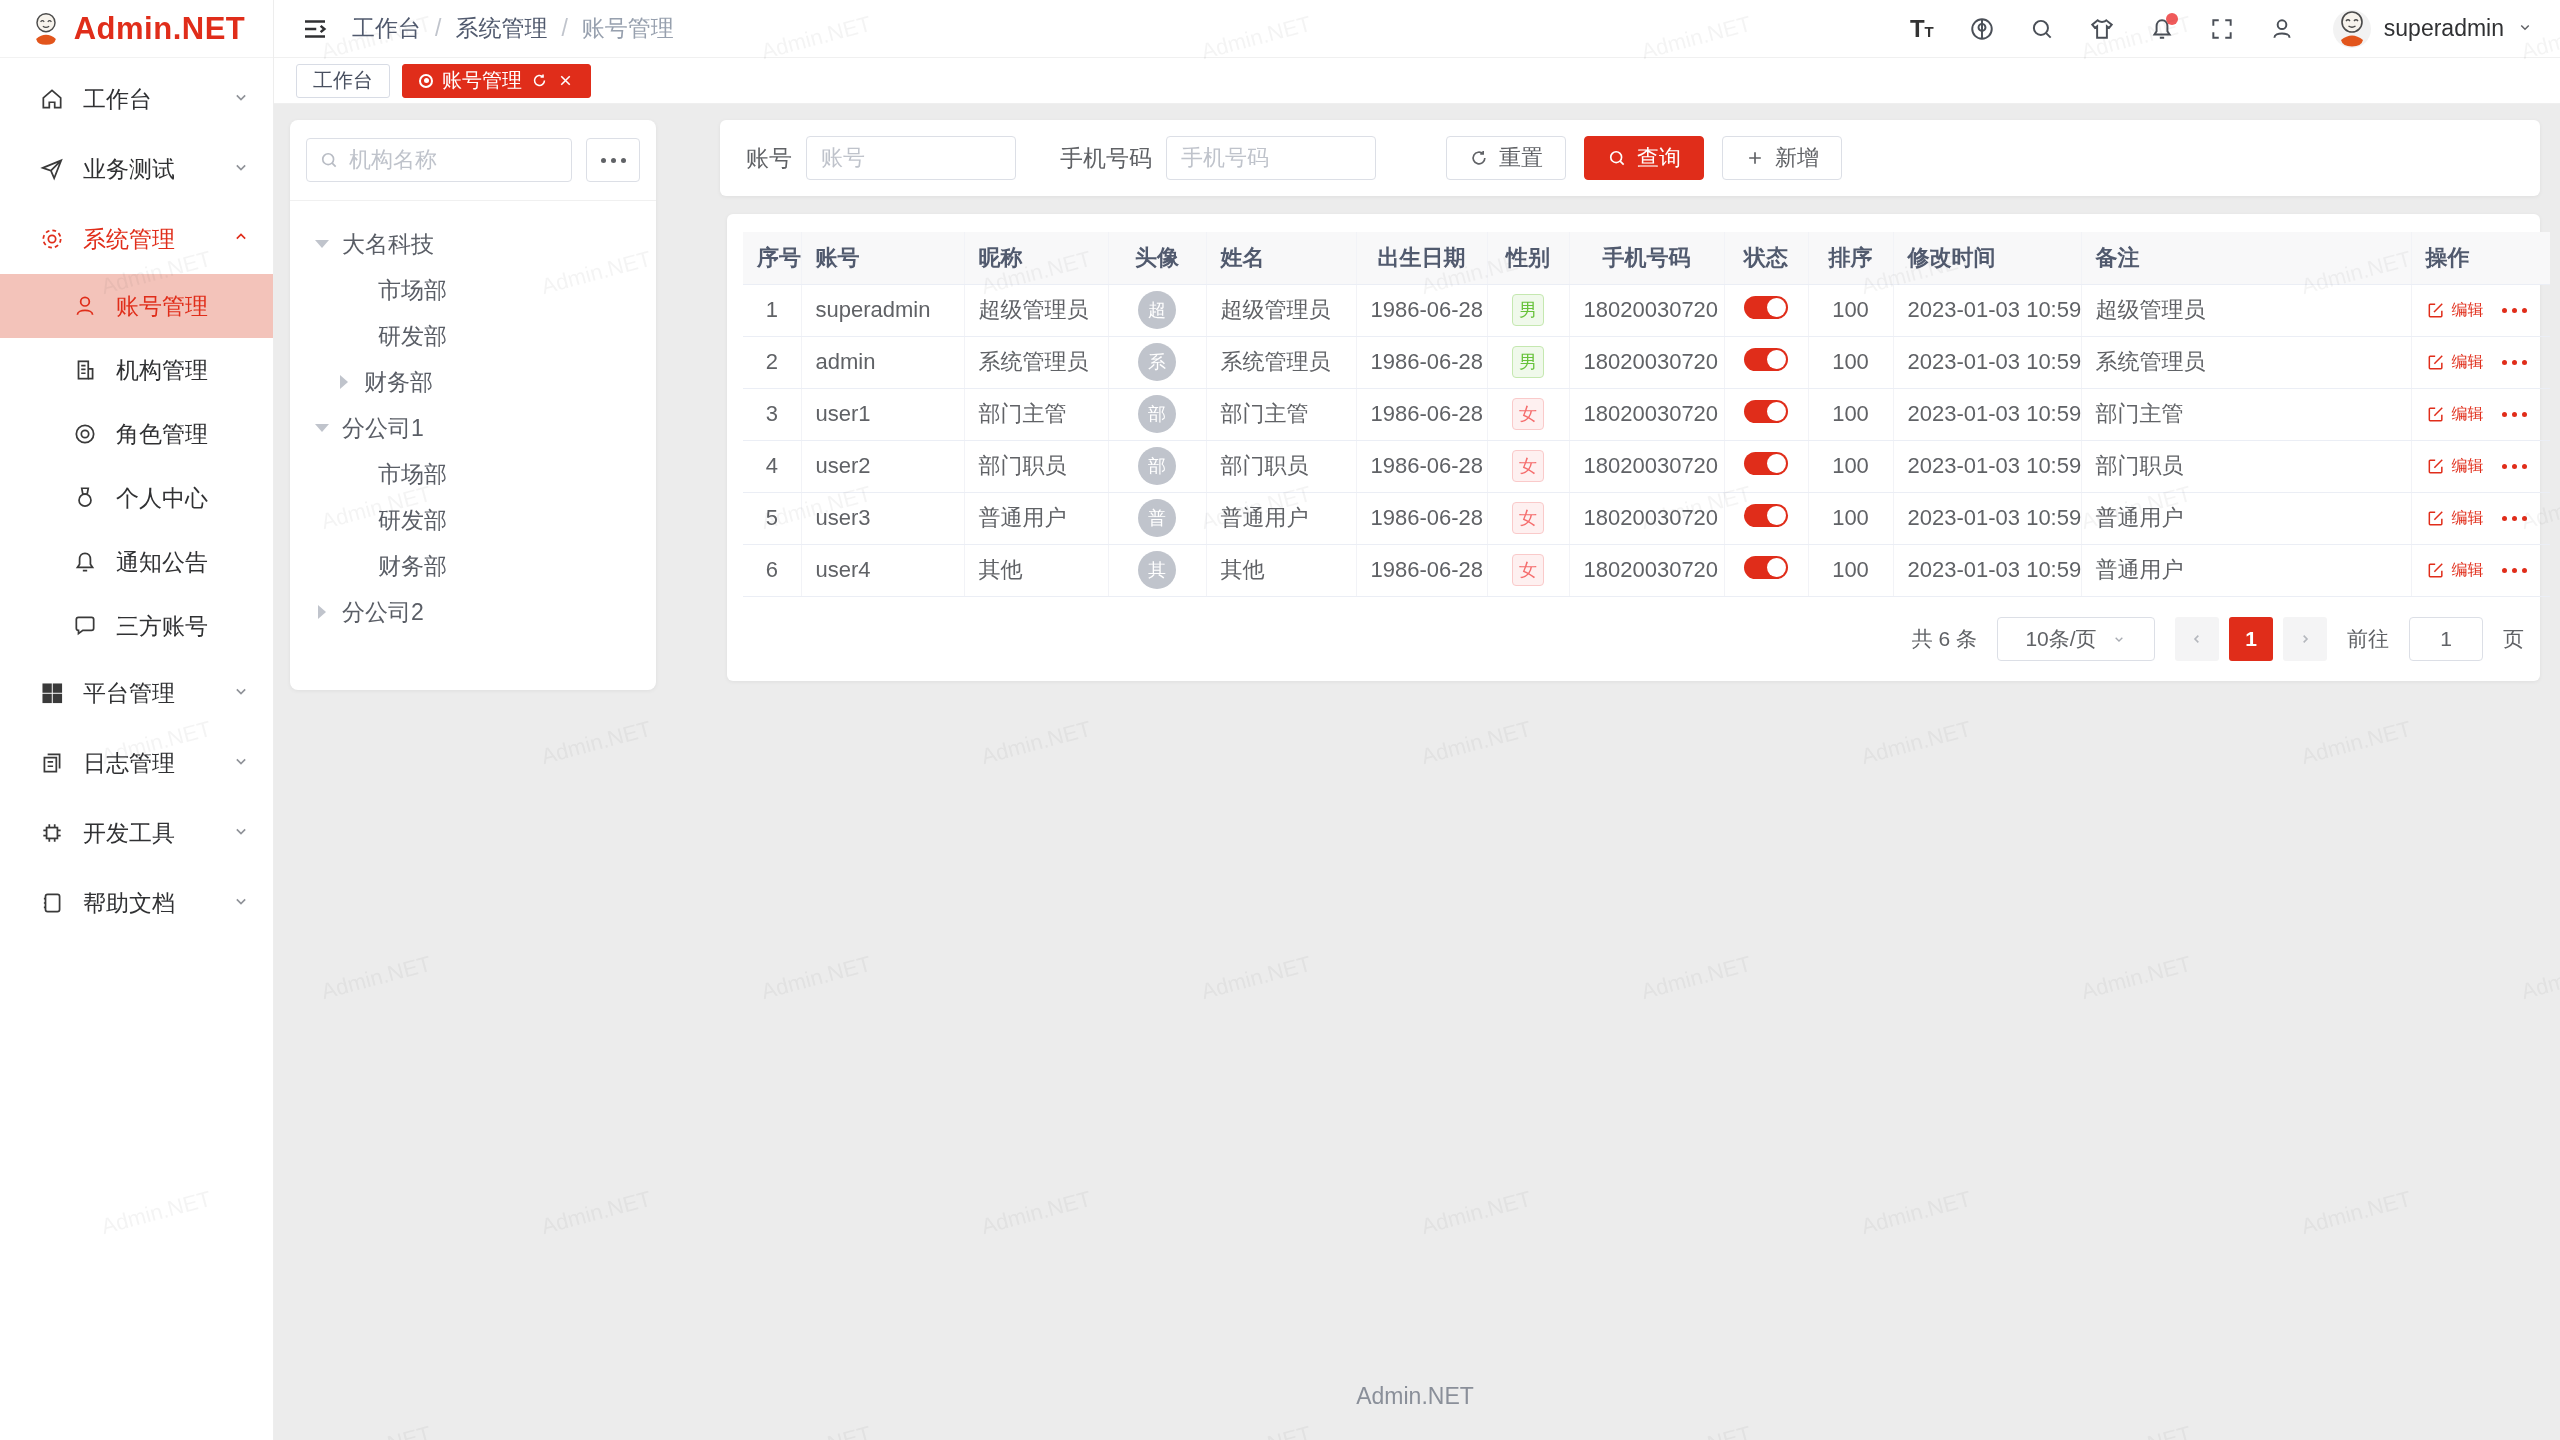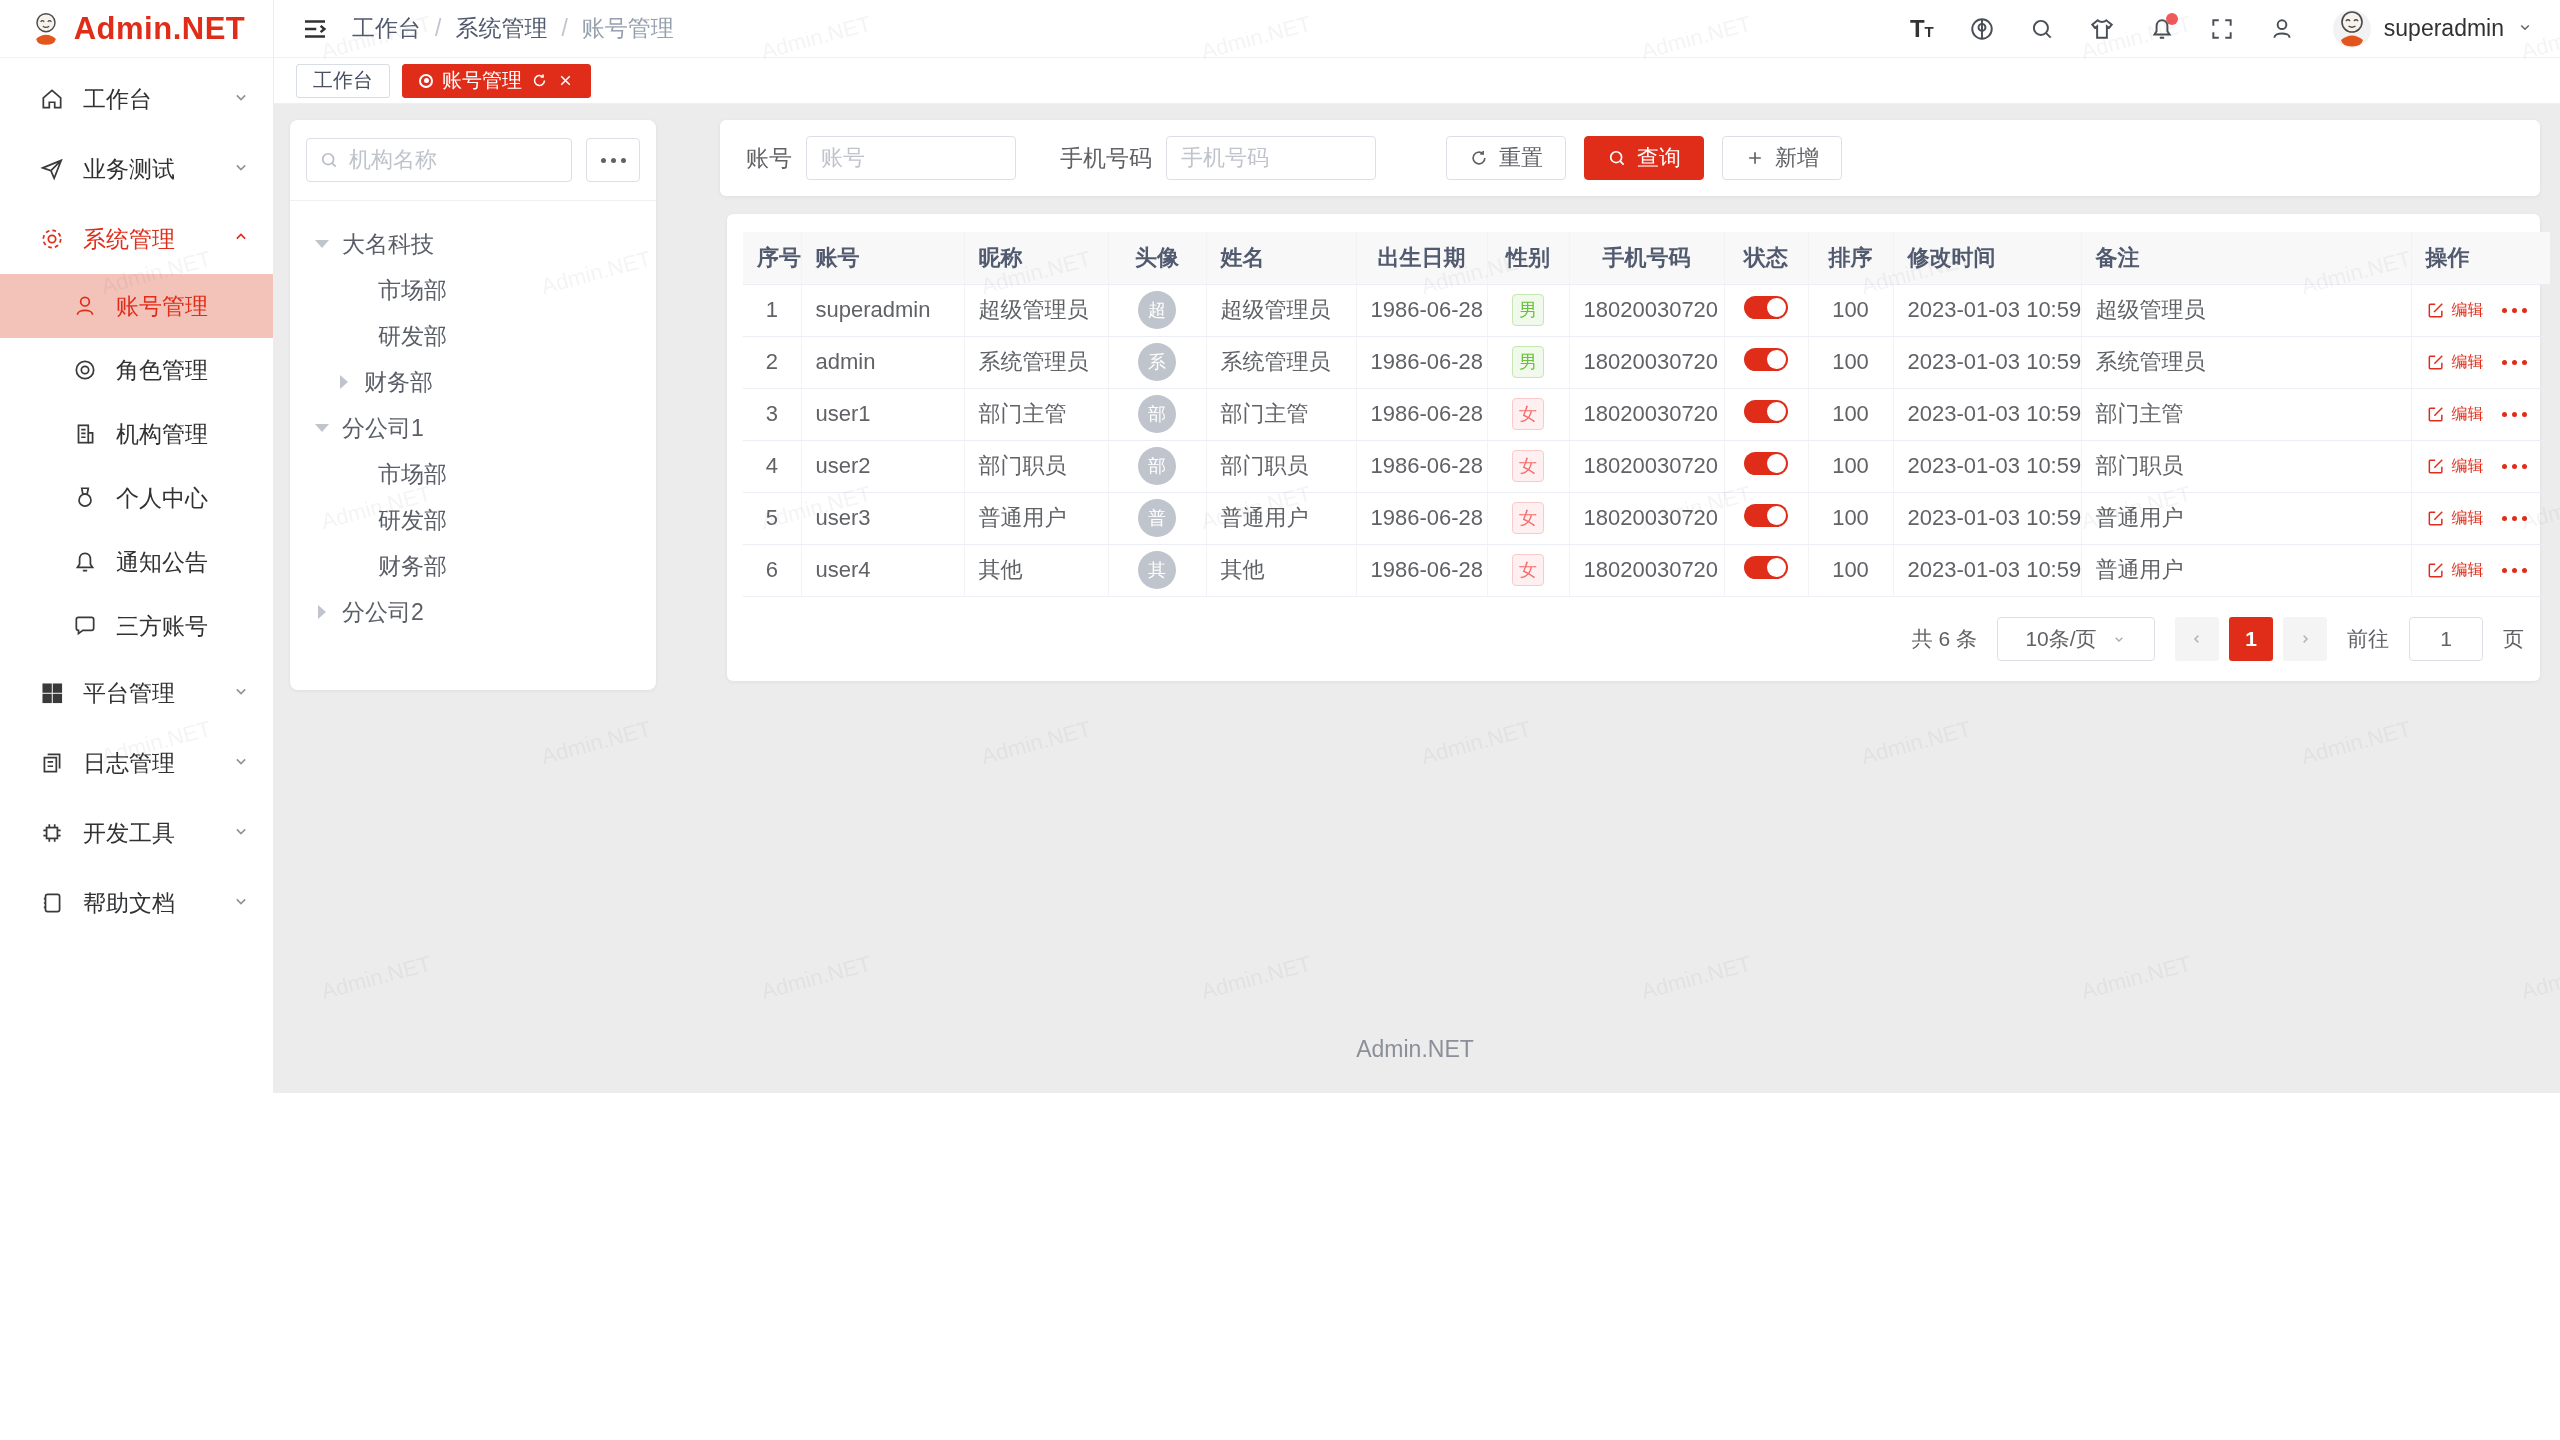--- a/index.html
+++ b/index.html
@@ -1,17 +1,17 @@
 <!DOCTYPE html>
 <html><head>
 <meta charset="utf-8">
 <style>
   * { margin:0; padding:0; box-sizing:border-box; }
   html,body { width:2560px; height:1440px; font-family:"Liberation Sans","DejaVu Sans",sans-serif; background:#fff; overflow:hidden; }
-  .app { display:flex; width:2560px; height:1093px; position:relative; }
+  .app { display:flex; width:2560px; height:1440px; position:relative; }
 
   
   .watermark { position:absolute; inset:0; pointer-events:none; z-index:60; overflow:hidden; }
   .watermark span { position:absolute; font-size:22px; color:rgba(60,60,60,.055); transform:rotate(-15deg); white-space:nowrap; }
 
   
   .sidebar { width:274px; min-width:274px; height:100%; background:#fff; border-right:1px solid #ededed; display:flex; flex-direction:column; }
   .logo { height:58px; display:flex; align-items:center; justify-content:center; gap:10px; border-bottom:1px solid #f2f2f2; }
   .logo svg { width:36px; height:36px; }
   .logo .logo-text { font-size:31px; font-weight:800; color:#e02d1a; letter-spacing:.5px; }
@@ -174,31 +174,31 @@
       </div>
       <div class="mi sub selected">
         <span class="ico"><svg viewBox="0 0 24 24">
               <circle cx="12" cy="8" r="4"></circle>
               <path d="M5 20 C5 14.8 19 14.8 19 20"></path>
             </svg></span>
         <span class="lbl">账号管理</span>
       </div>
       <div class="mi sub">
         <span class="ico"><svg viewBox="0 0 24 24">
+              <rect x="6" y="4" width="9" height="16"></rect>
+              <path d="M15 11 H19 V20 H15 M8.5 8 H12.5 M8.5 11.5 H12.5 M8.5 15 H12.5"></path>
+            </svg></span>
+        <span class="lbl">机构管理</span>
+      </div>
+      <div class="mi sub">
+        <span class="ico"><svg viewBox="0 0 24 24">
               <circle cx="12" cy="12" r="8"></circle>
               <circle cx="12" cy="12" r="3.4"></circle>
             </svg></span>
         <span class="lbl">角色管理</span>
-      </div>
-      <div class="mi sub">
-        <span class="ico"><svg viewBox="0 0 24 24">
-              <rect x="6" y="4" width="9" height="16"></rect>
-              <path d="M15 11 H19 V20 H15 M8.5 8 H12.5 M8.5 11.5 H12.5 M8.5 15 H12.5"></path>
-            </svg></span>
-        <span class="lbl">机构管理</span>
       </div>
       <div class="mi sub">
         <span class="ico"><svg viewBox="0 0 24 24">
               <circle cx="12" cy="14" r="5.5"></circle>
               <path d="M9 3 H15 L14 8.5 H10 Z"></path>
             </svg></span>
         <span class="lbl">个人中心</span>
       </div>
       <div class="mi sub">
         <span class="ico"><svg viewBox="0 0 24 24">

